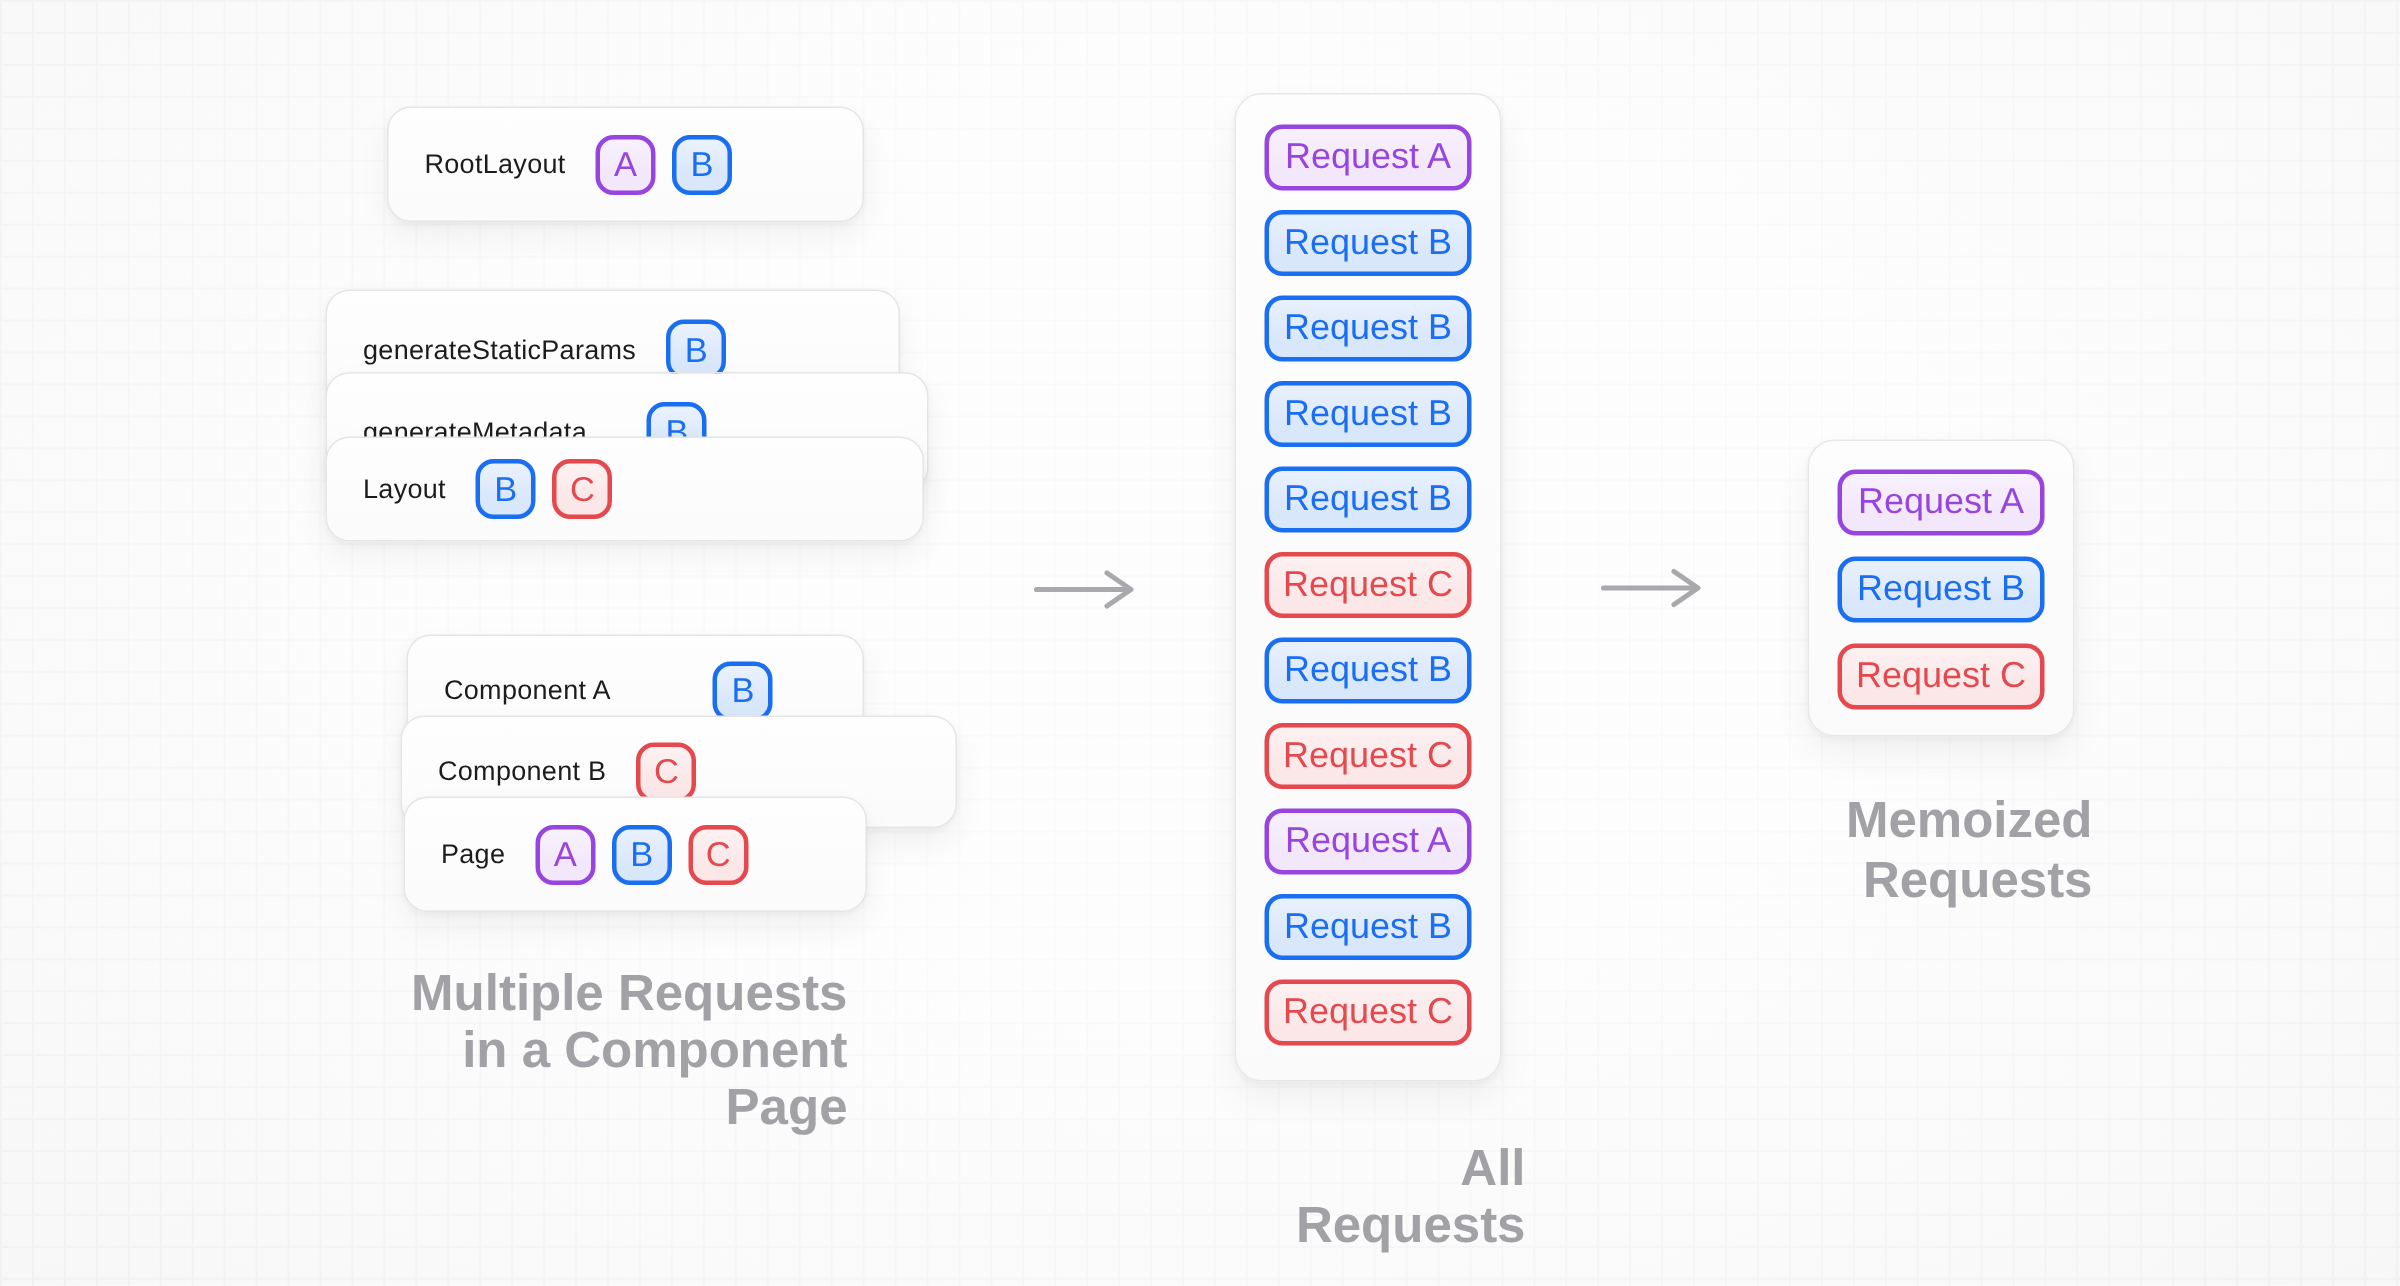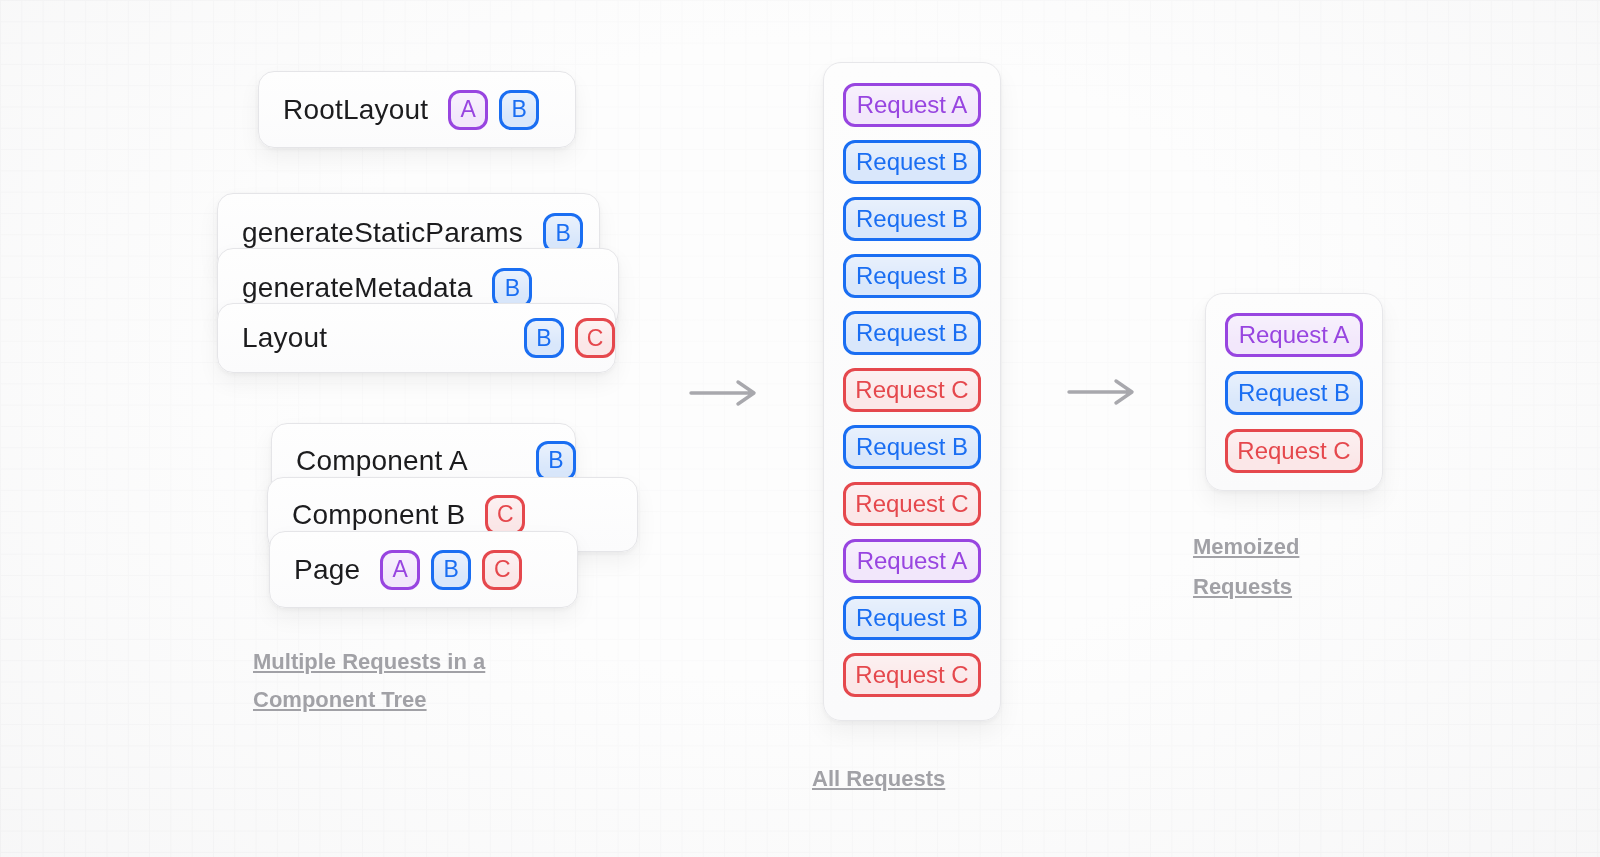--- a/index.html
+++ b/index.html
@@ -22,36 +22,36 @@
     position:absolute;
     box-sizing:border-box;
     display:flex;align-items:center;
     padding-left:24px;
     background:linear-gradient(180deg,#fefefe 0%,#fbfbfc 100%);
     border:1px solid #e5e5e8;
     border-radius:16px;
     box-shadow:0 2px 4px rgba(0,0,0,0.04), 0 10px 22px rgba(0,0,0,0.05);
   }
   .card-label{
-    font-size:28px;color:#1c1c1e;letter-spacing:0.2px;white-space:nowrap;
+    font-size:18px;color:#1c1c1e;letter-spacing:0.2px;white-space:nowrap;
   }
   .badges{display:flex;gap:11px;margin-left:20px;}
   .badge{
     box-sizing:border-box;
     width:40px;height:40px;flex:0 0 40px;
     display:flex;align-items:center;justify-content:center;
     border:3px solid;border-radius:12px;
     font-size:23px;font-weight:500;
     background-image:linear-gradient(180deg, rgba(255,255,255,0.45), rgba(255,255,255,0) 70%);
   }
 
   .rootlayout{left:258px;top:71px;width:318px;height:77px;z-index:1;}
   .gsp   {left:217px;top:193px;width:383px;height:80px;z-index:1;}
-  .gmd   {left:217px;top:248px;width:402px;height:80px;z-index:2;}
-  .layout{left:217px;top:303px;width:399px;height:70px;z-index:3;justify-content:space-between;}
+  .gmd   {left:217px;top:248px;width:402px;height:80px;z-index:2;gap:20px;}
+  .layout{left:217px;top:291px;width:399px;height:70px;z-index:3;}
   .compa {left:271px;top:423px;width:305px;height:75px;z-index:1;gap:48px;}
   .compb {left:267px;top:477px;width:371px;height:75px;z-index:2;}
   .page  {left:269px;top:531px;width:309px;height:77px;z-index:3;}
 
   
   .panel{
     position:absolute;box-sizing:border-box;
     display:flex;flex-direction:column;align-items:center;
     background:linear-gradient(180deg,#fdfdfd 0%,#fafafb 100%);
     border:1px solid #e7e7ea;
@@ -71,22 +71,22 @@
   }
 
   
   .v-a{border-color:var(--a-border,#9845e0);color:var(--a-text,#9845e0);background-color:var(--a-fill,#f2e7fb);}
   .v-b{border-color:var(--b-border,#1a6ef2);color:var(--b-text,#1a6ef2);background-color:var(--b-fill,#d9e7fb);}
   .v-c{border-color:var(--c-border,#e5484d);color:var(--c-text,#e5484d);background-color:var(--c-fill,#fbe7e8);}
 
   
   .caption{
     position:absolute;
-    font-size:22px;font-weight:700;line-height:38px;
-    color:#a1a1a6;text-align:left;text-decoration:underline;
+    font-size:34px;font-weight:700;line-height:38px;
+    color:#a1a1a6;text-align:right;
   }
   .tree-caption{left:253px;top:643px;width:312px;}
   .all-caption {left:812px;top:760px;width:205px;}
   .memo-caption{left:1193px;top:527px;width:202px;line-height:40px;}
 
   
   .arrow{position:absolute;}
   .arrow path{stroke:#a8a8ad;stroke-width:3.4;fill:none;stroke-linecap:round;stroke-linejoin:round;}
   .arrow1{left:688px;top:378px;}
   .arrow2{left:1066px;top:377px;}
@@ -142,21 +142,21 @@
 
   <div class="card page">
     <span class="card-label">Page</span>
     <span class="badges">
         <span class="badge v-a">A</span>
         <span class="badge v-b">B</span>
         <span class="badge v-c">C</span>
       </span>
   </div>
 
-  <div class="caption tree-caption">Multiple Requests in a Component Tree</div>
+  <div class="caption tree-caption">Multiple Requests in a Component Page</div>
 
   <svg class="arrow arrow1" width="76" height="30" viewBox="0 0 76 30">
     <path d="M3 15 H64 M50 4 L66 15 L50 26"></path>
   </svg>
 
   <div class="panel all">
       <div class="pill v-a">Request A</div>
       <div class="pill v-b">Request B</div>
       <div class="pill v-b">Request B</div>
       <div class="pill v-b">Request B</div>

